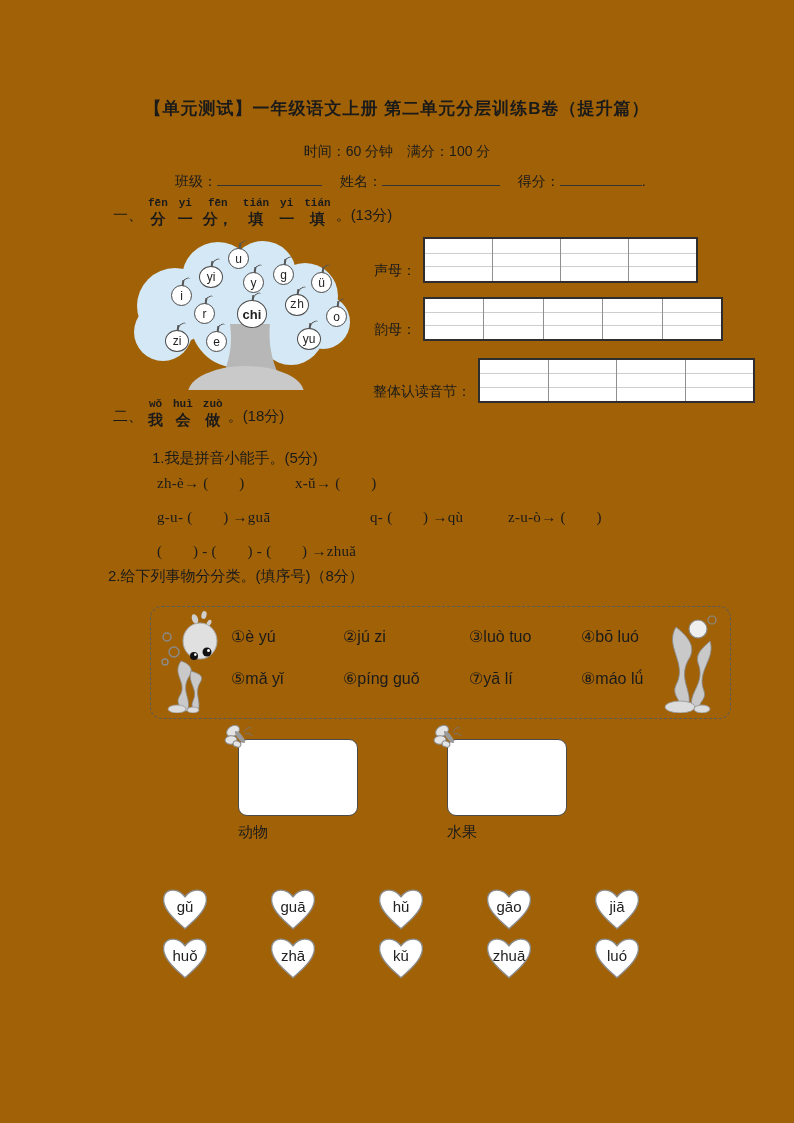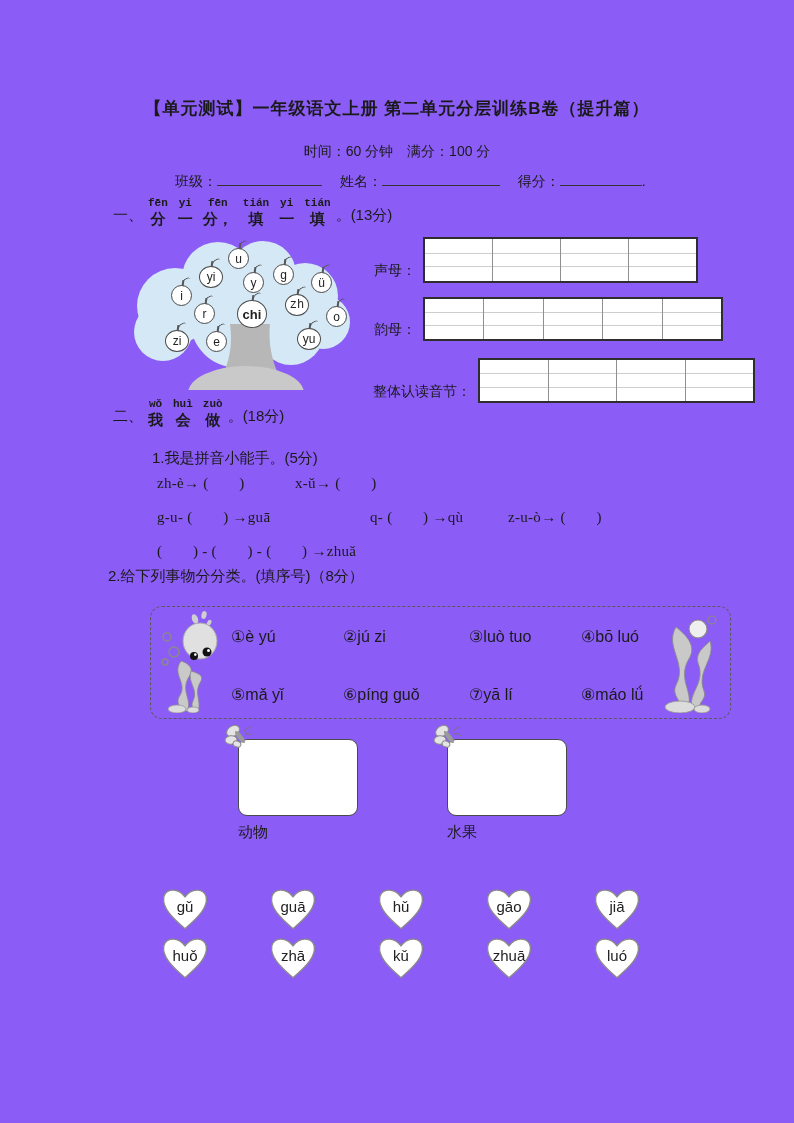--- a/index.html
+++ b/index.html
@@ -1,18 +1,18 @@
 <!DOCTYPE html>
 <html><head>
 <meta charset="utf-8">
 <style>
   * { margin:0; padding:0; box-sizing:border-box; }
   html,body { background:#fff; }
   body { font-family:"Liberation Sans", sans-serif; color:#1a1a1a; }
-  .page { position:relative; width:794px; height:1123px; background:#8b5cf6; overflow:hidden; margin:0 auto; }
+  .page { position:relative; width:794px; height:1123px; background:#a16207; overflow:hidden; margin:0 auto; }
 
   .title { position:absolute; top:97px; left:0; width:100%; text-align:center;
            font-size:17px; font-weight:bold; letter-spacing:1px; }
   .meta  { position:absolute; top:143px; left:0; width:100%; text-align:center; font-size:14px; }
   .info  { position:absolute; top:172px; left:175px; font-size:14px; }
   .blank { display:inline-block; border-bottom:1px solid #333; height:14px; vertical-align:baseline; }
   .b1{width:105px;} .b2{width:118px;} .b3{width:82px;}
   .info .gap { display:inline-block; width:14px; }
 
   .heading { position:absolute; display:flex; align-items:flex-end; font-size:15px; }
@@ -44,21 +44,21 @@
   .subhead { position:absolute; font-size:15px; }
 
   .exrows { position:absolute; left:157px; top:474px; width:580px;
             font-family:"Liberation Serif", serif; font-size:15px; letter-spacing:.3px; }
   .exrow { display:flex; margin-bottom:15px; }
   .exrow .c1 { width:213px; } .exrow .c2 { width:138px; } .exrow .c3 { flex:1; }
 
   .dashedbox { position:absolute; left:150px; top:606px; width:581px; height:113px;
                border:1.6px dashed #5a5a5a; border-radius:12px; }
   .items-grid { position:absolute; left:80px; top:20px; display:grid;
-                grid-template-columns:112px 126px 112px auto; row-gap:39px; font-size:16px; }
+                grid-template-columns:112px 126px 112px auto; row-gap:23px; font-size:16px; }
   .decorL { position:absolute; left:6px; top:4px; }
   .decorR { position:absolute; right:6px; top:6px; }
 
   .catbox { position:absolute; width:120px; height:77px; border:1.6px solid #4a4a4a; border-radius:9px; background:#fff; }
   .catbox .butterfly { position:absolute; left:-15px; top:-17px; }
   .catlabel { position:absolute; width:120px; font-size:15px; top:823px; }
 
   .hearts { position:absolute; left:131px; top:884px; display:grid;
             grid-template-columns:repeat(5,108px); justify-items:center; }
   .heart { position:relative; width:52px; height:49px; }

